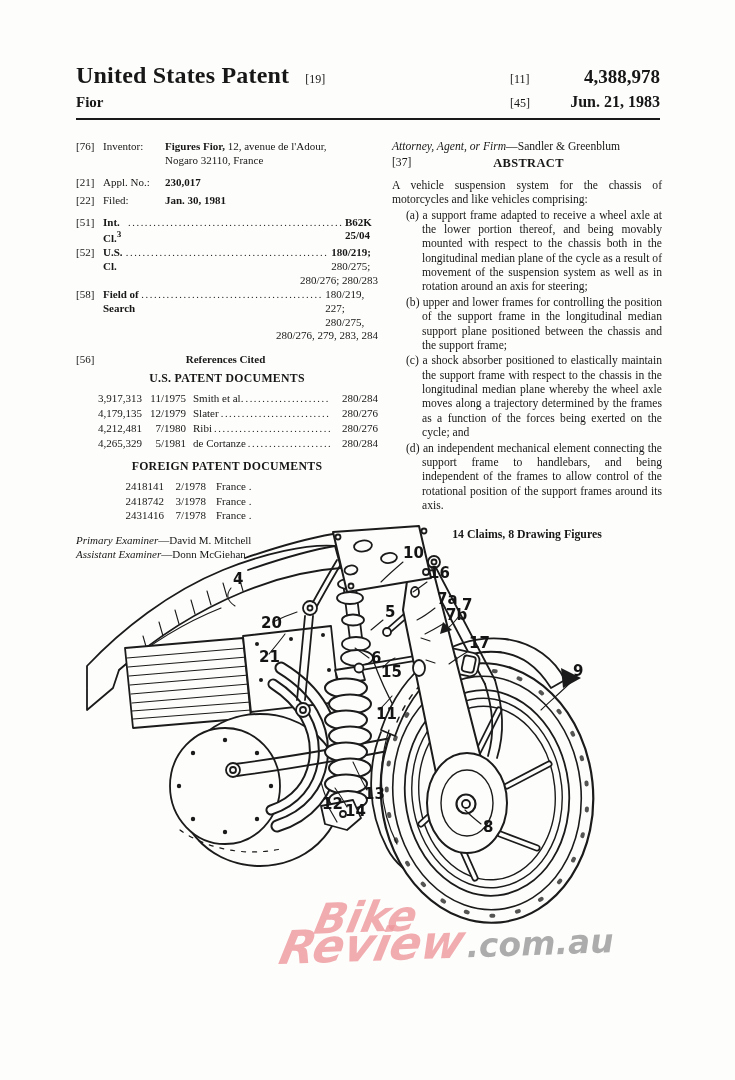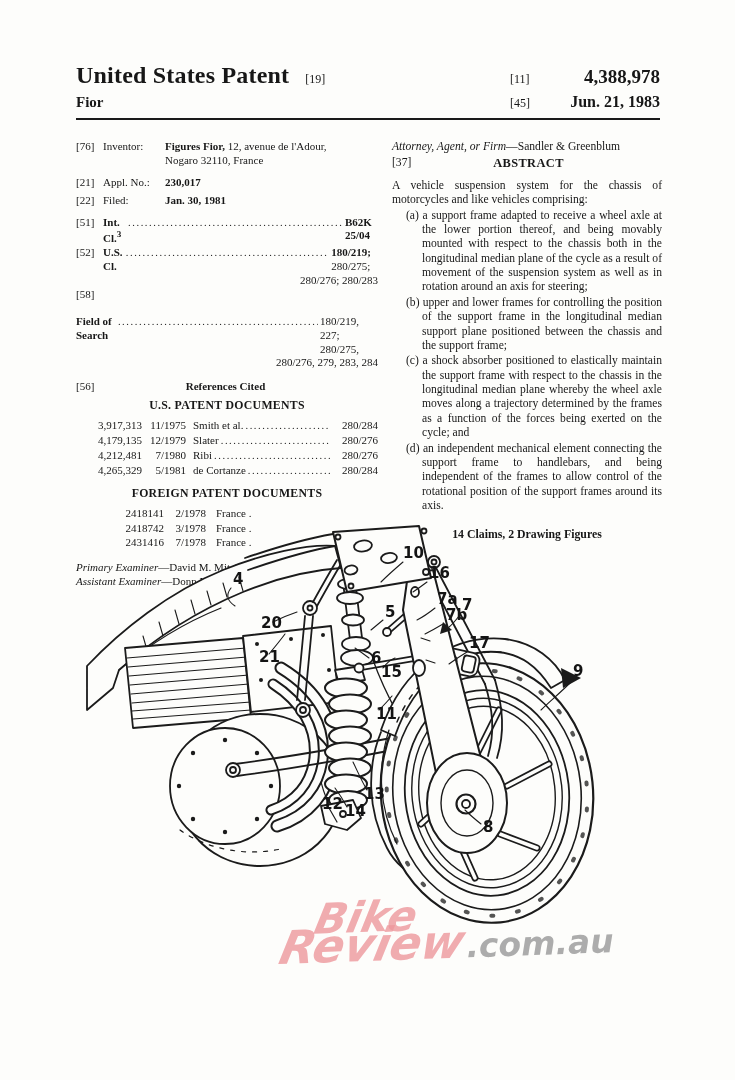--- a/index.html
+++ b/index.html
@@ -142,21 +142,21 @@
         <div class="fbody">
           <div class="leader">
             <span class="b">U.S. Cl.</span>
             <span class="dots"></span>
             <span><span class="b">180/219;</span><span> 280/275;</span></span>
           </div>
           <div class="cont-r">280/276; 280/283</div>
         </div>
       </div>
 
-      <div class="frow" style="margin-bottom:10px;flex-direction:column;">
+      <div class="frow" style="margin-bottom:10px;">
         <span class="ftag">[58]</span>
         <div class="fbody">
           <div class="leader">
             <span class="b">Field of Search</span>
             <span class="dots"></span>
             <span>180/219, 227; 280/275,</span>
           </div>
           <div class="cont-r">280/276, 279, 283, 284</div>
         </div>
       </div>
@@ -234,21 +234,21 @@
       </div>
 
       <div class="abs-intro">A vehicle suspension system for the chassis of motorcycles and like vehicles comprising:</div>
       <div id="abstract-items">
           <div class="abs-item"><span>(a) </span><span>a support frame adapted to receive a wheel axle at the lower portion thereof, and being movably mounted with respect to the chassis both in the longitudinal median plane of the cycle as a result of movement of the suspension system as well as in rotation around an axis for steering;</span></div>
           <div class="abs-item"><span>(b) </span><span>upper and lower frames for controlling the position of the support frame in the longitudinal median support plane positioned between the chassis and the support frame;</span></div>
           <div class="abs-item"><span>(c) </span><span>a shock absorber positioned to elastically maintain the support frame with respect to the chassis in the longitudinal median plane whereby the wheel axle moves along a trajectory determined by the frames as a function of the forces being exerted on the cycle; and</span></div>
           <div class="abs-item"><span>(d) </span><span>an independent mechanical element connecting the support frame to handlebars, and being independent of the frames to allow control of the rotational position of the support frames around its axis.</span></div>
         </div>
 
-      <div class="claims">14 Claims, 2 Drawing Figures</div>
+      <div class="claims">14 Claims, 8 Drawing Figures</div>
     </div>
   </div>
 
   <div class="figure">
     <svg width="560" height="460" viewBox="0 0 560 460" xmlns="http://www.w3.org/2000/svg">
       <g stroke="#1b1b1b" fill="none" stroke-width="1.8" stroke-linecap="round" stroke-linejoin="round">
 
         <path d="M2,148 C36,112 84,74 138,52 C180,35 222,26 250,28 L256,50 C226,52 192,60 158,74 C112,93 70,120 34,152 L28,170 L2,192 Z" fill="#fdfdfb"></path>
         <path d="M34,152 C60,130 96,106 136,90" stroke-width="1.2"></path>
         <path d="M58,118 l4,14 M74,104 l4,14 M90,92 l4,14 M106,82 l4,14 M122,73 l4,14 M138,65 l4,14 M154,59 l4,14" stroke-width="1.1"></path>

